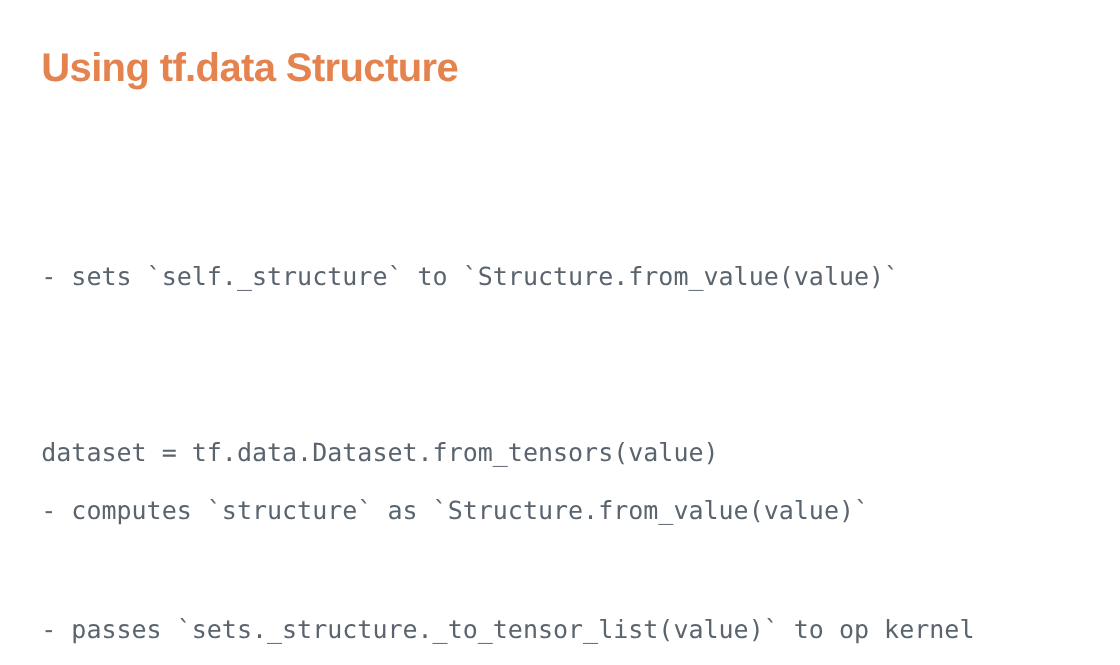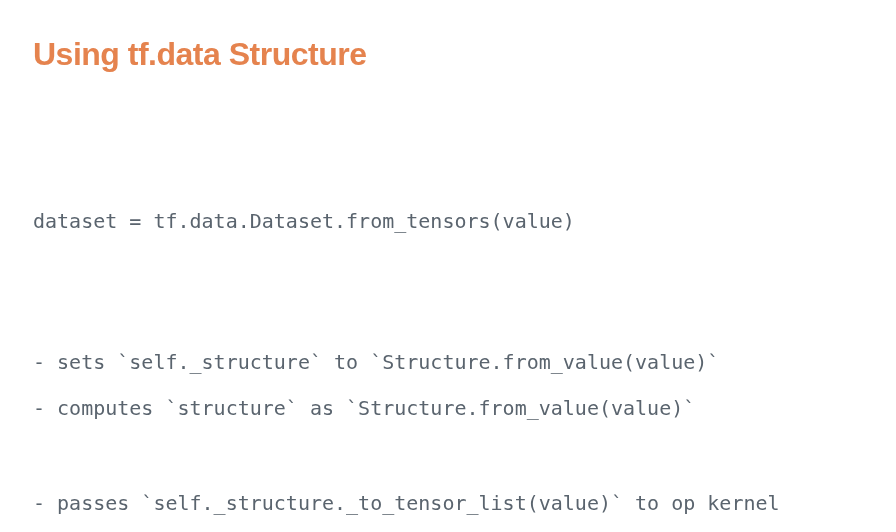--- a/index.html
+++ b/index.html
@@ -43,23 +43,23 @@
   }
 </style>
 </head>
 <body>
 
 <div class="slide">
 
   <h1 class="title">Using tf.data Structure</h1>
 
   <div class="code-block first">
+    <div class="code-line">- sets `self._structure` to `Structure.from_value(value)`</div>
     <div class="code-line">dataset = tf.data.Dataset.from_tensors(value)</div>
-    <div class="code-line">- sets `self._structure` to `Structure.from_value(value)`</div>
-    <div class="code-line">- passes `self._structure._to_tensor_list(value)` to op kernel</div>
+    <div class="code-line">- passes `sets._structure._to_tensor_list(value)` to op kernel</div>
   </div>
 
   <div class="code-block second">
     <div class="code-line">- computes `structure` as `Structure.from_value(value)`</div>
     
     
   </div>
 
 </div>
 

